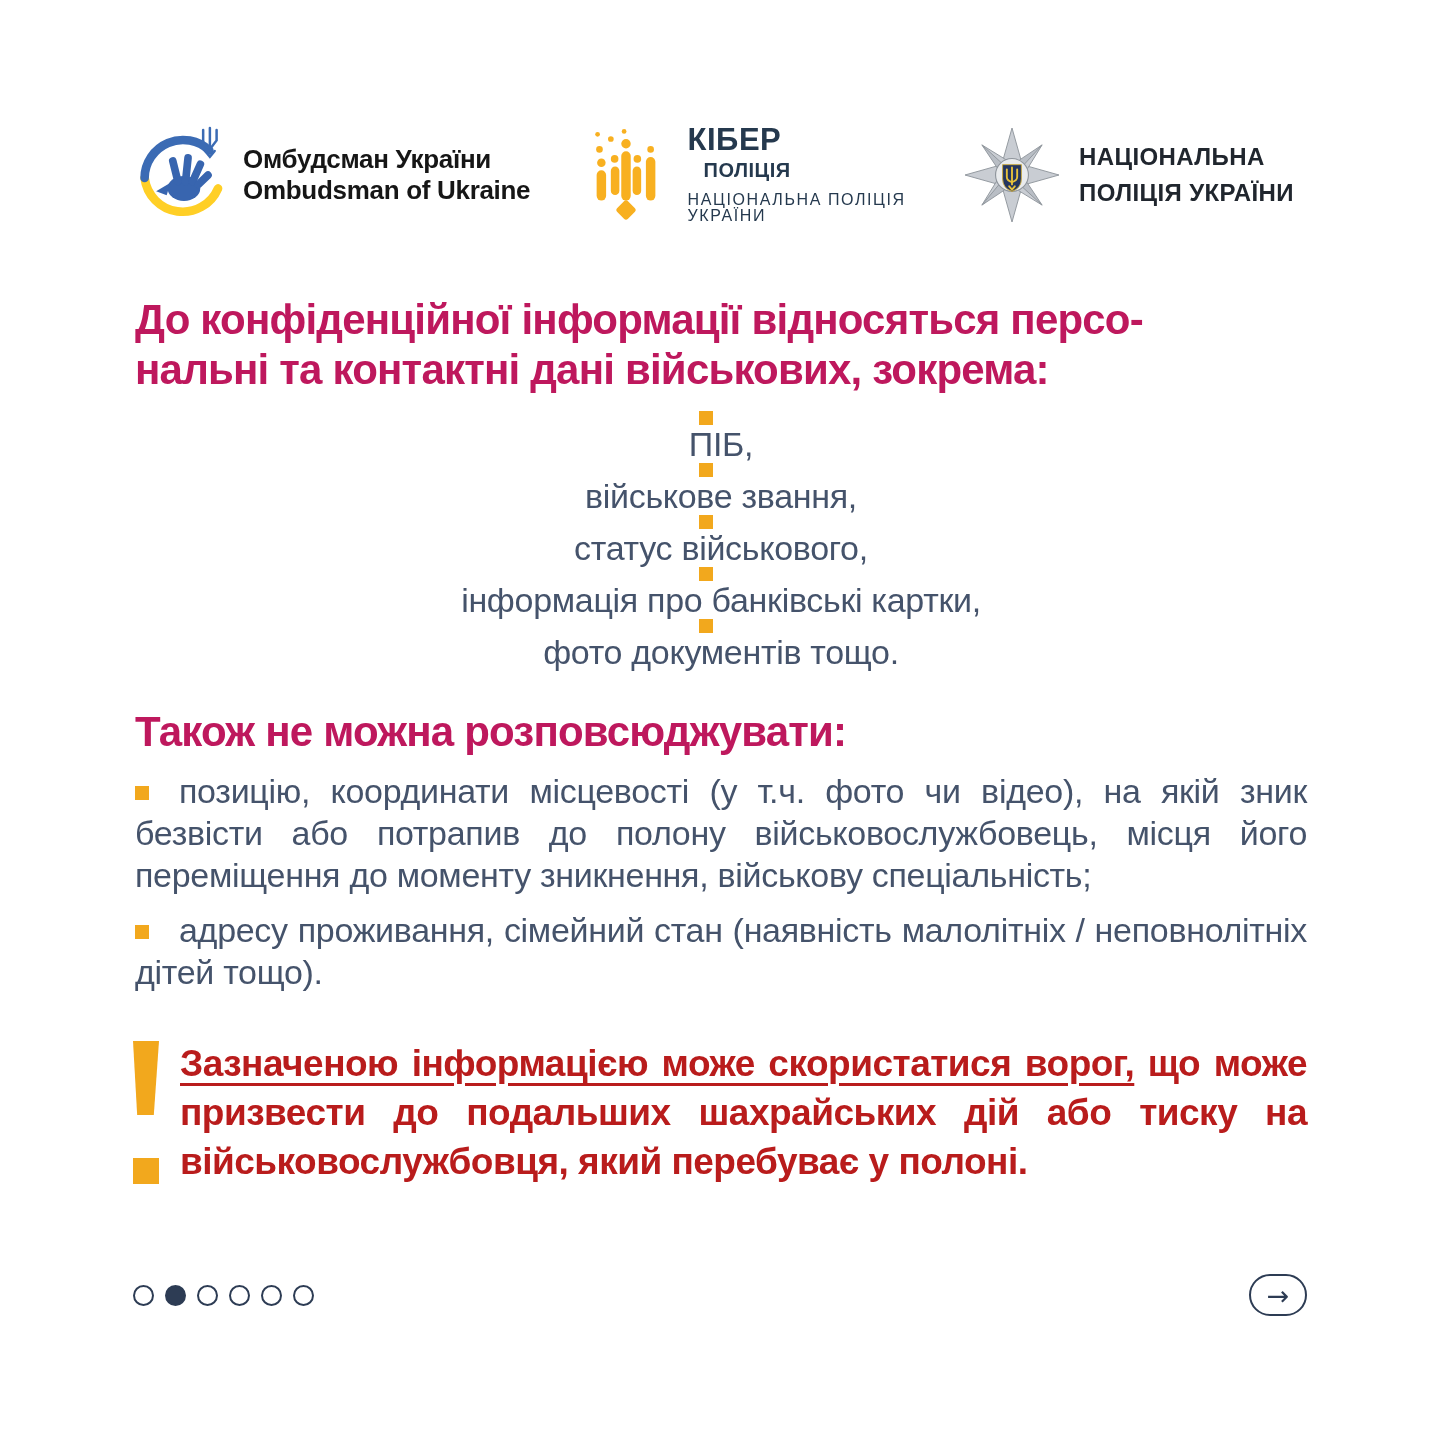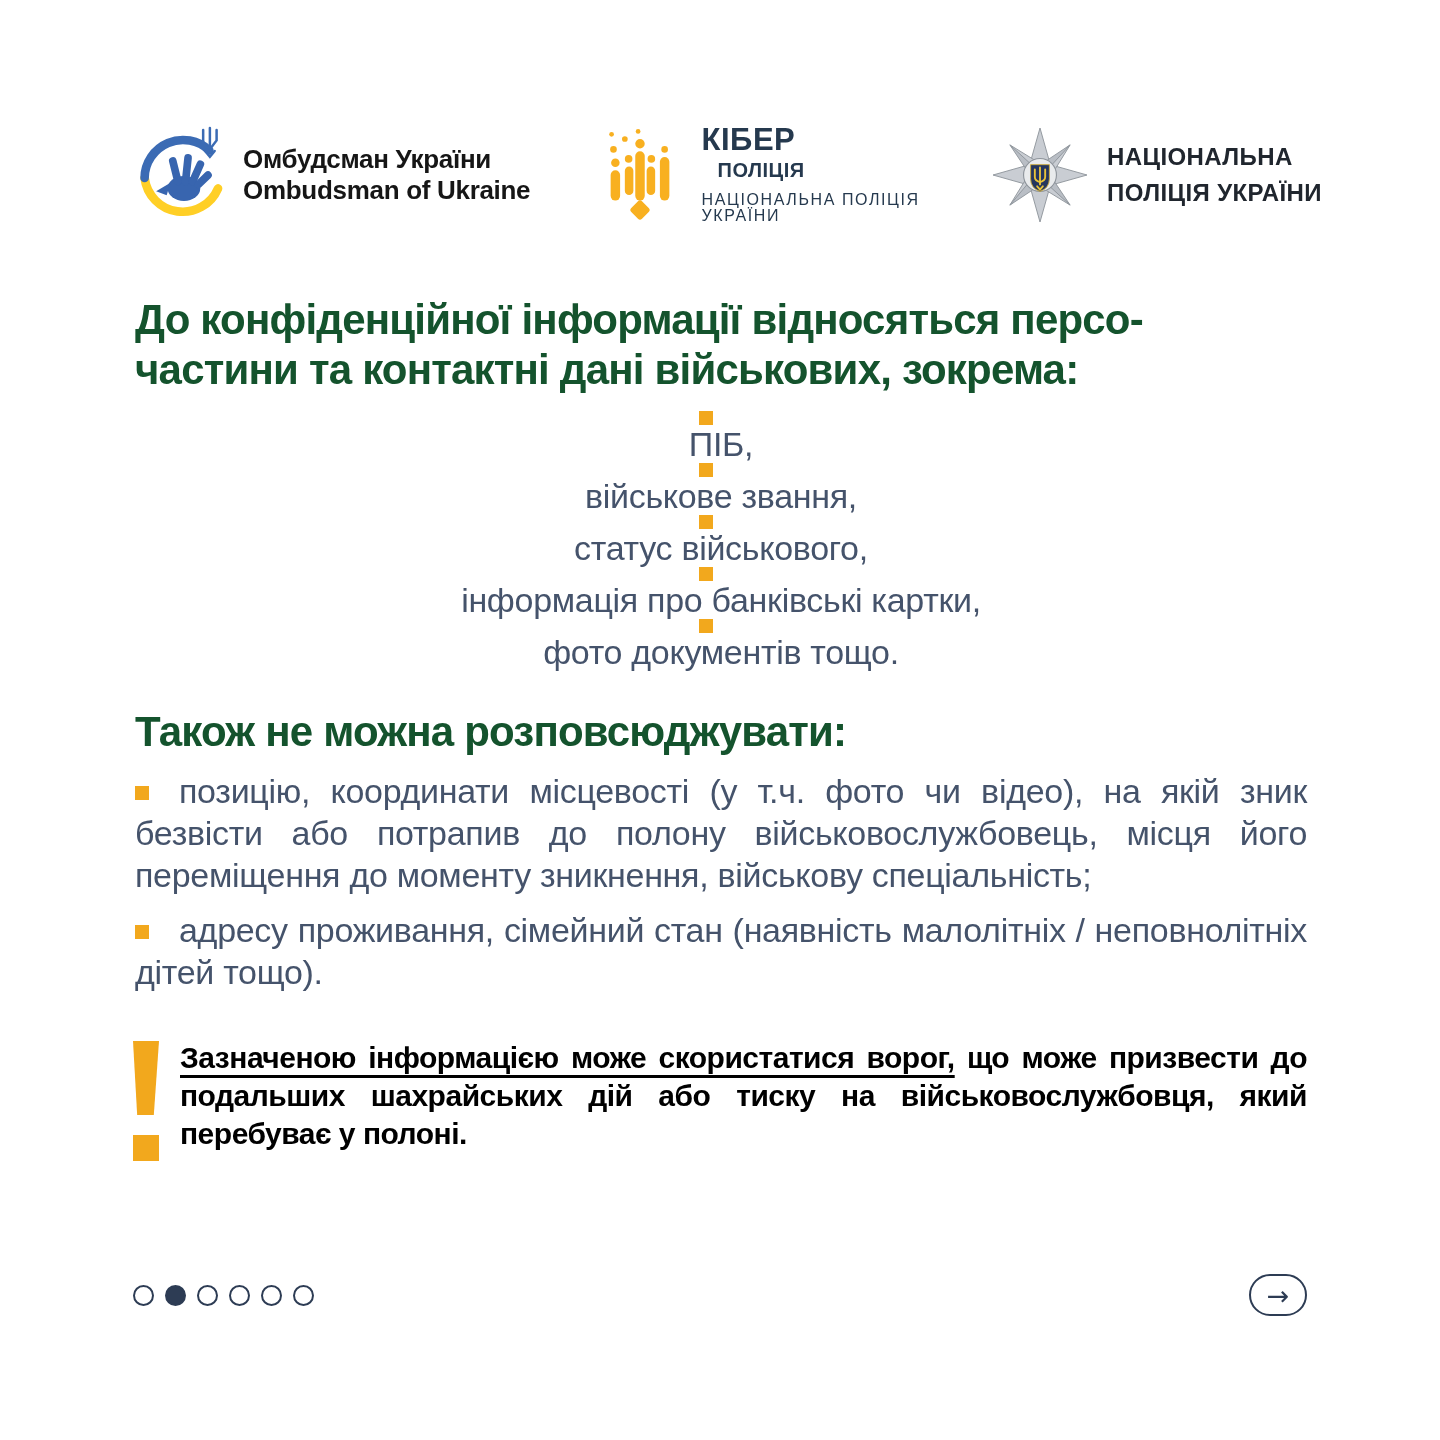--- a/index.html
+++ b/index.html
@@ -5,38 +5,38 @@
   * { margin:0; padding:0; box-sizing:border-box; }
   html,body { background:#ffffff; }
   body { font-family:"Liberation Sans","DejaVu Sans",sans-serif; }
   .page {
     position:relative; width:1440px; height:1440px; margin:0 auto;
     background:#ffffff; overflow:hidden; color:#2d3c54;
   }
 
   
   .logos {
-    position:absolute; left:135px; right:118px; top:112px; height:125px;
+    position:absolute; left:135px; right:146px; top:112px; height:125px;
     display:flex; justify-content:space-between; align-items:center;
   }
   .logo { display:flex; align-items:center; }
   .logo svg { display:block; flex:0 0 auto; }
 
   .omb-text { margin-left:12px; color:#161616; font-weight:bold; font-size:26px; line-height:31px; letter-spacing:-0.3px; }
   .cyber-text { margin-left:26px; color:#25394e; }
   .cyber-line1 { font-weight:bold; font-size:31px; line-height:30px; letter-spacing:0.5px; }
   .cyber-line2 { font-weight:bold; font-size:20px; line-height:30px; letter-spacing:0.5px; padding-left:16px; }
   .cyber-sub { margin-top:7px; font-size:16px; font-weight:normal; letter-spacing:1.6px; line-height:16px; }
   .np-text { margin-left:20px; color:#20262e; font-weight:bold; font-size:24px; line-height:36px; letter-spacing:0.4px; }
 
   
   .content { position:absolute; left:135px; width:1172px; top:295px; }
 
   h1.heading, h2.heading {
-    color:#14532d; font-weight:bold; font-size:42px; line-height:50px; letter-spacing:-0.8px;
+    color:#be185d; font-weight:bold; font-size:42px; line-height:50px; letter-spacing:-0.8px;
   }
   h1.heading .hline { display:block; white-space:nowrap; }
 
   ul.plain-list { list-style:none; margin-top:16px; }
   ul.plain-list li {
     display:flex; align-items:center; height:52px;
     font-size:34px; font-weight:300; color:#45536b; letter-spacing:-0.3px;flex-direction:column;
   }
   .sq {
     display:inline-block; width:14px; height:14px; background:#f2a81d; flex:0 0 auto;
@@ -53,21 +53,21 @@
 
   
   .warning { position:relative; margin-top:46px; padding-left:45px; min-height:124px; }
   .exclam { position:absolute; left:-2px; top:2px; bottom:2px; width:26px; }
   .exclam .bar {
     position:absolute; top:0; left:0; width:26px; height:74px; background:#f2a81d;
     clip-path:polygon(0 0, 100% 0, 80% 100%, 16% 100%);
   }
   .exclam .dot { position:absolute; bottom:0; left:0; width:26px; height:26px; background:#f2a81d; }
   .warning p {
-    font-size:30px; font-weight:bold; color:#000000; line-height:38px;
+    font-size:37px; font-weight:bold; color:#b91c1c; line-height:49px;
     letter-spacing:-0.5px; text-align:justify;
   }
   .warning .u { text-decoration:underline; text-decoration-thickness:3px; text-underline-offset:7px; }
 
   
   .footer {
     position:absolute; left:133px; right:133px; top:1272px; height:46px;
     display:flex; justify-content:space-between; align-items:center;
   }
   .dots { display:flex; align-items:center; gap:11px; }
@@ -173,21 +173,21 @@
         <div>ПОЛІЦІЯ УКРАЇНИ</div>
       </div>
     </div>
 
   </header>
 
   <main class="content">
 
     <h1 class="heading">
       <span class="hline">До конфіденційної інформації відносяться персо-</span>
-      <span class="hline">частини та контактні дані військових, зокрема:</span>
+      <span class="hline">нальні та контактні дані військових, зокрема:</span>
     </h1>
 
     <ul class="plain-list">
 
         <li>
           <span class="sq"></span>
           <span>ПІБ,</span>
         </li>
 
 

